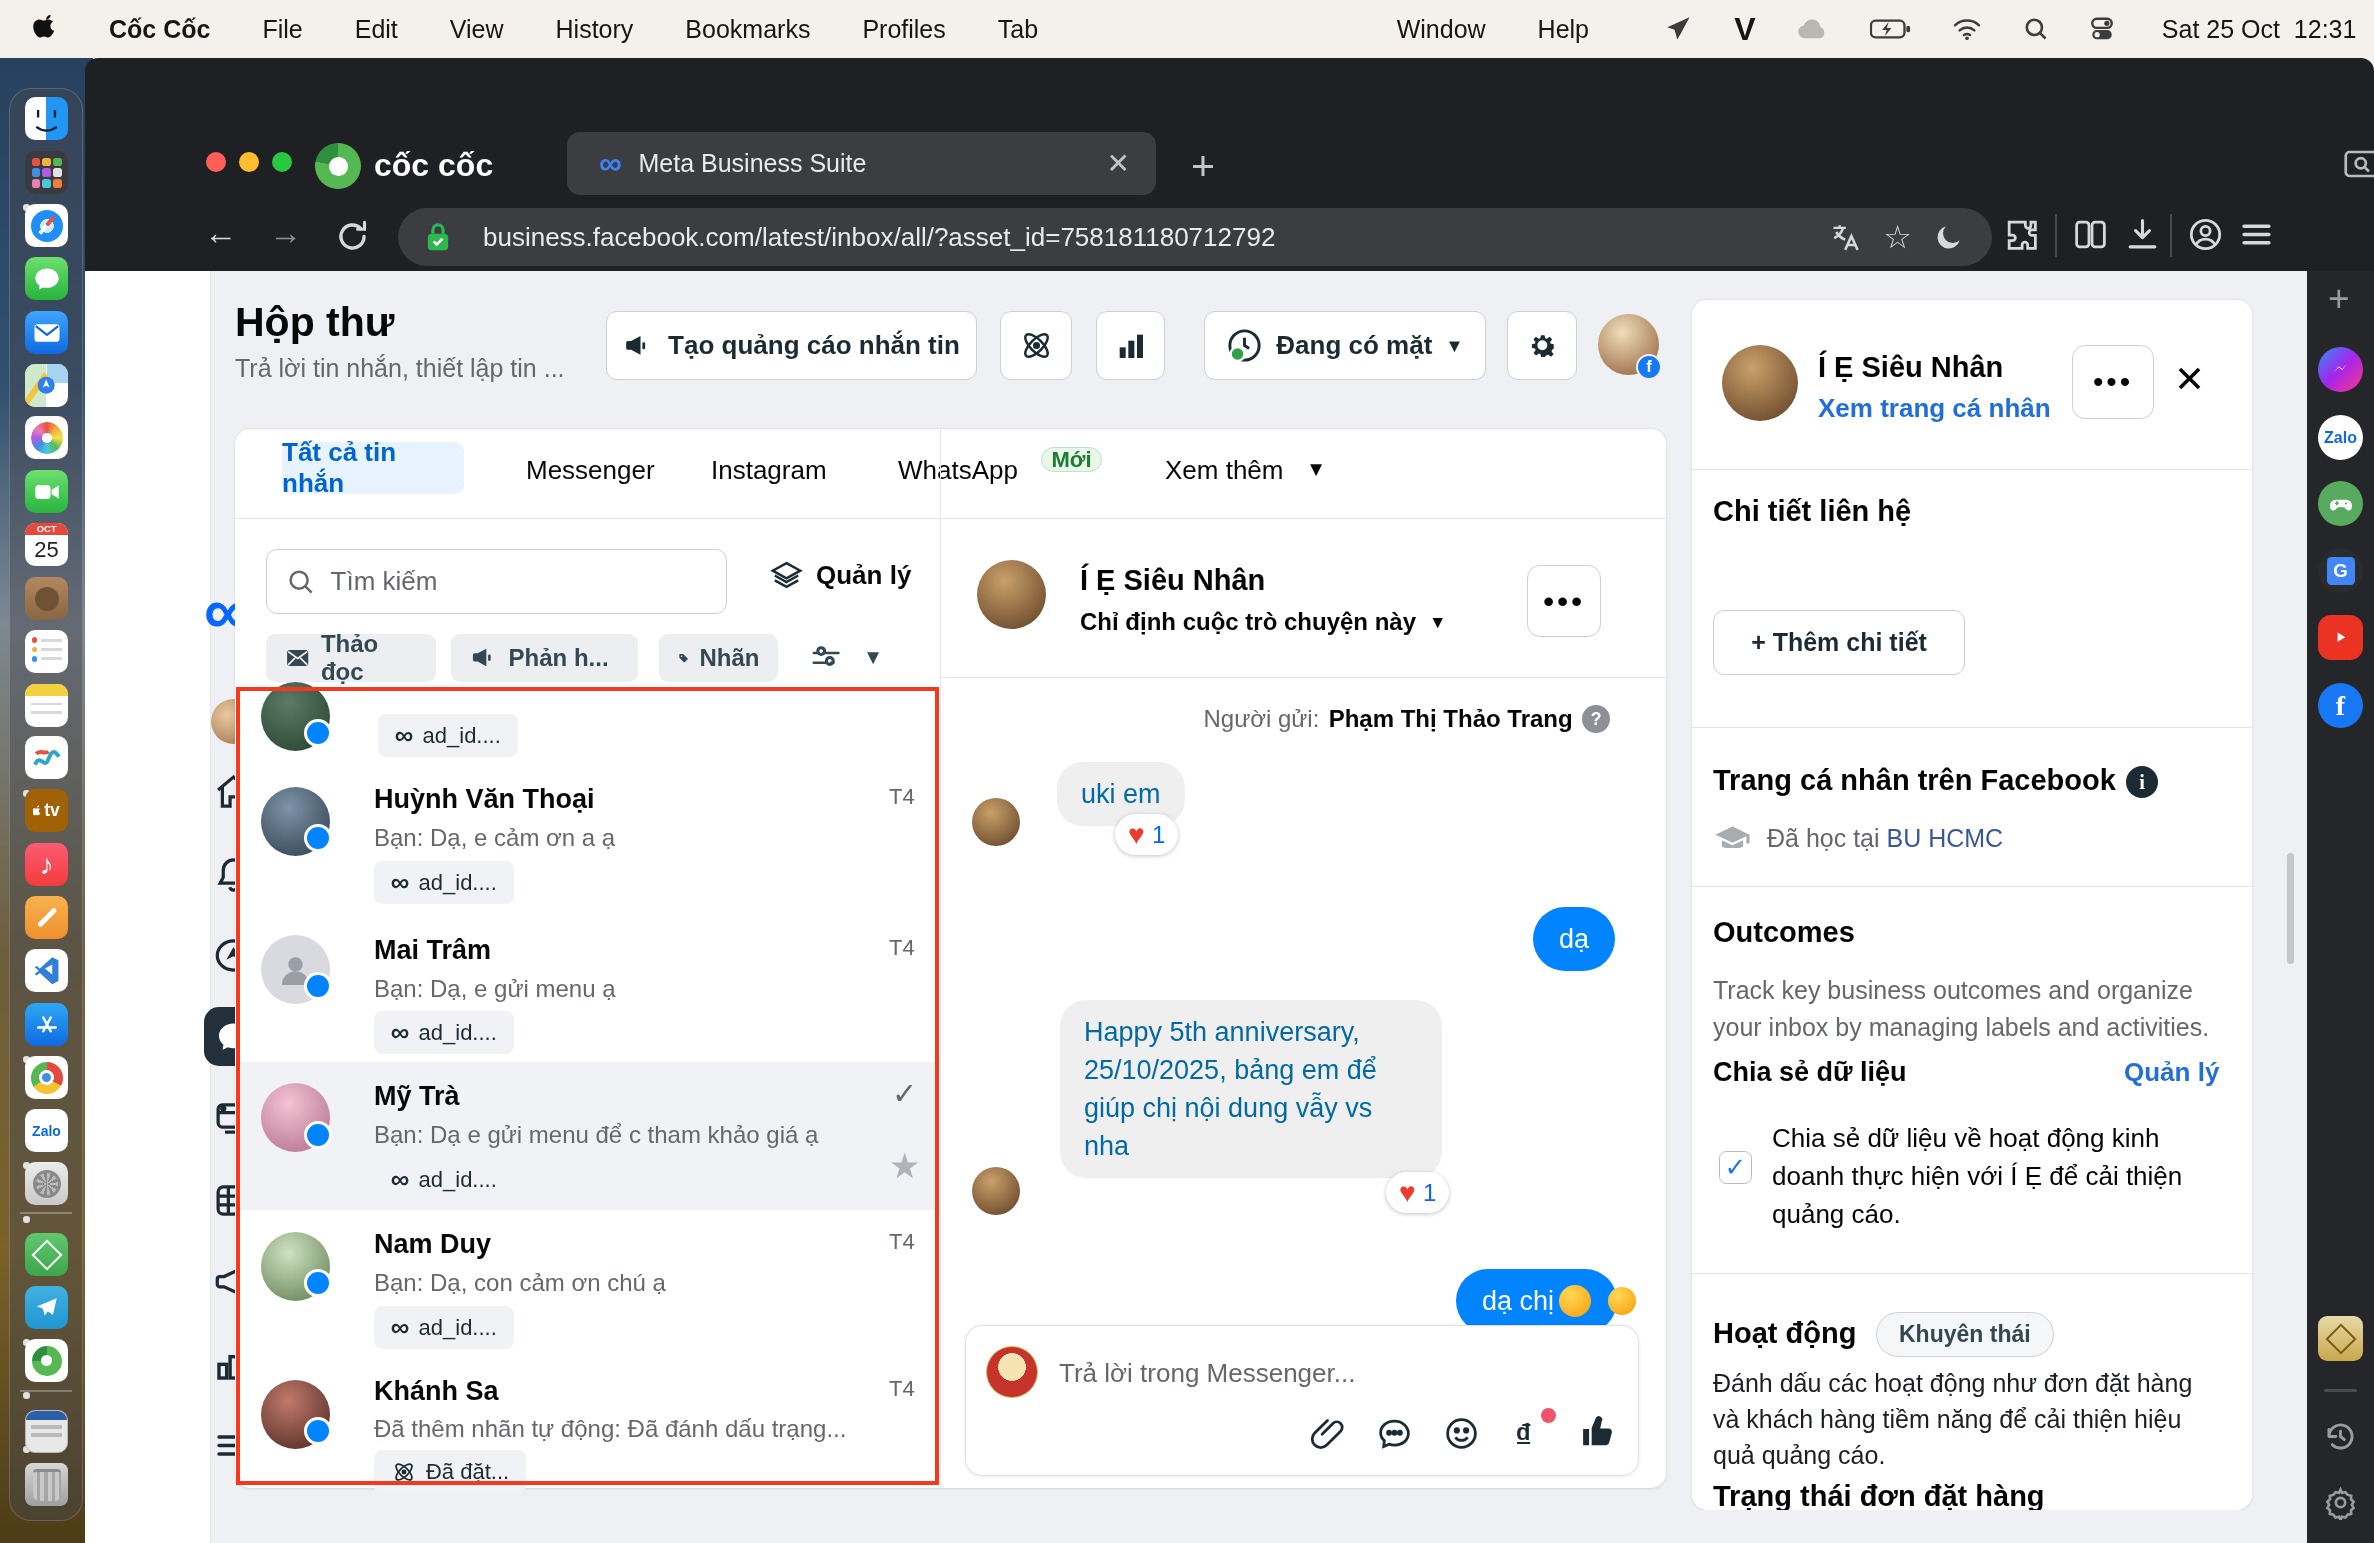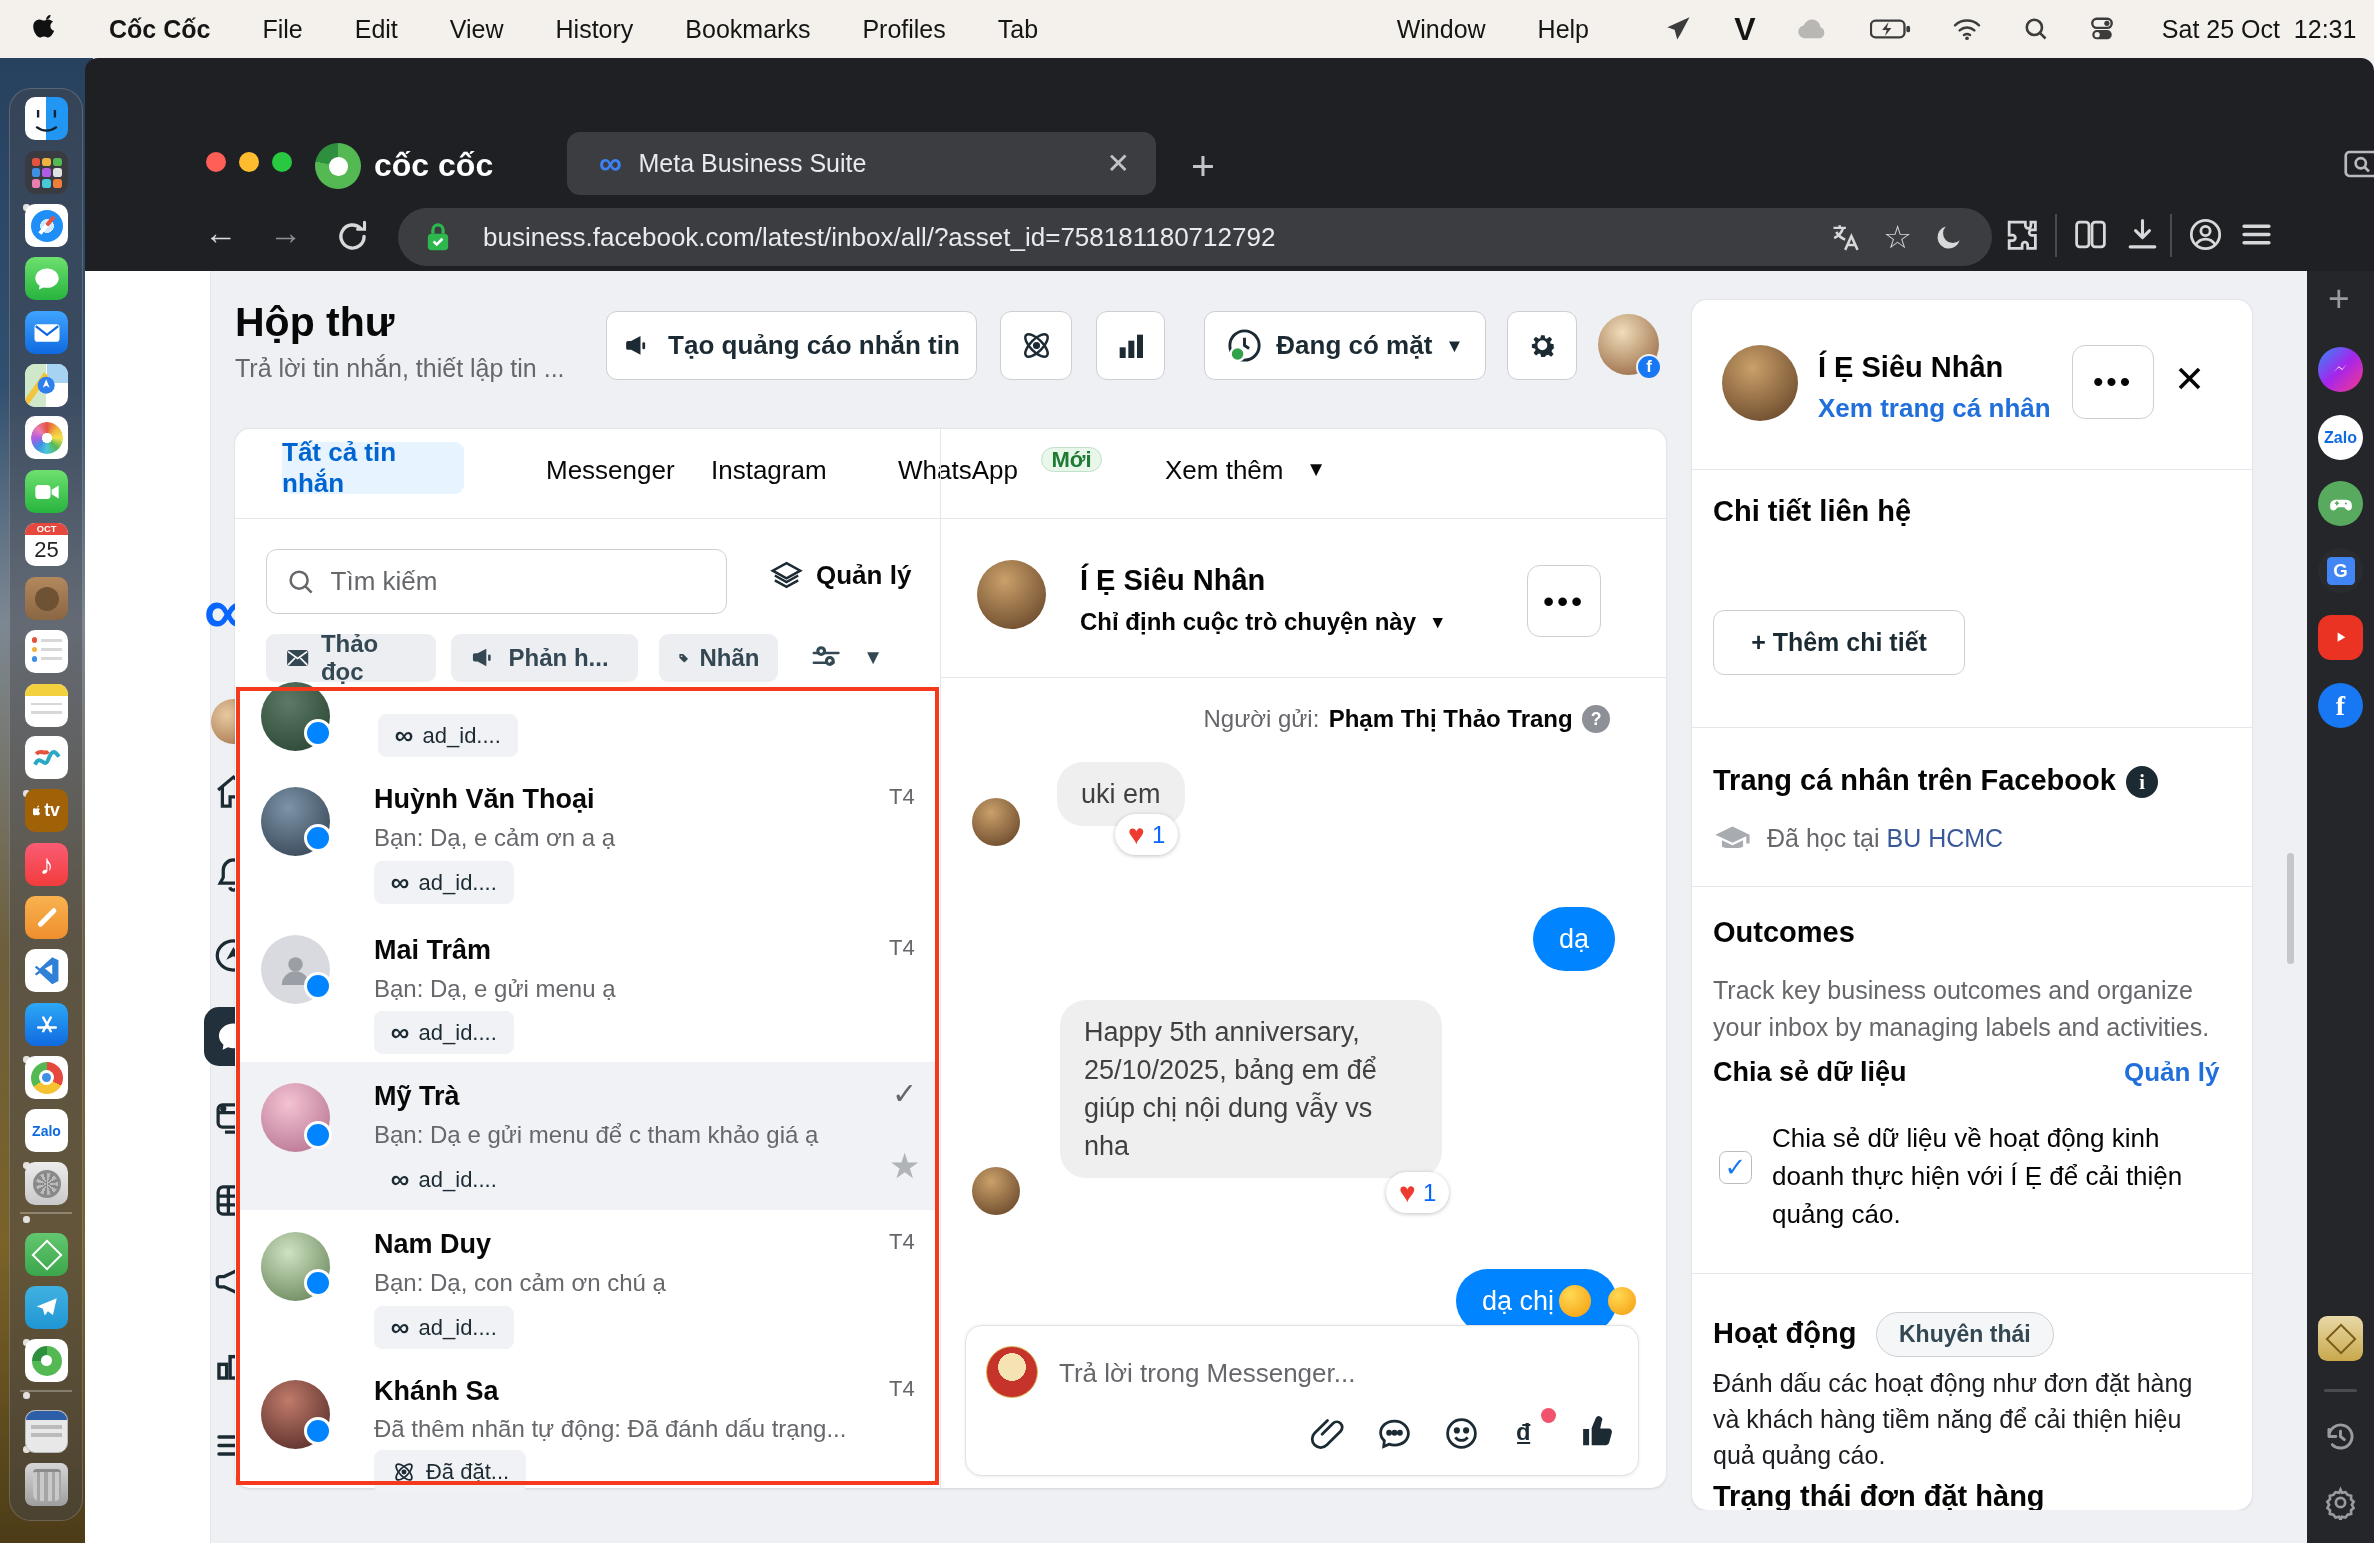--- a/index.html
+++ b/index.html
@@ -45,21 +45,21 @@
 .btn{position:absolute;background:#fff;border:1.9px solid #ccd0d4;border-radius:11px;display:flex;align-items:center;justify-content:center;color:#1c2b33;font-size:26px;font-weight:bold}
 .chip{position:absolute;height:48px;background:#eceef1;border-radius:9.3px;display:flex;align-items:center;color:#344854;font-size:24px;font-weight:bold;padding:0 18.6px;gap:11px}
 .adchip{position:absolute;height:43px;background:#f1f2f5;border-radius:8.3px;display:flex;align-items:center;color:#1c2b33;font-size:22px;padding:0 16.7px;gap:9.3px}
 
 .avatar{border-radius:50%;position:absolute}
 .msgbadge{position:absolute;width:28px;height:28px;border-radius:50%;background:#0084ff;border:3.7px solid #fff}
 .convname{position:absolute;font-size:27px;color:#080809;font-weight:bold}
 .convprev{position:absolute;font-size:24px;color:#65676b;white-space:nowrap}
 .convtime{position:absolute;font-size:22px;color:#65676b}
 
-.bubble-in{position:absolute;background:#efeff0;color:#404040;font-size:27px;line-height:38px;border-radius:26px;padding:13px 24px}
+.bubble-in{position:absolute;background:#efeff0;color:#0369a1;font-size:27px;line-height:38px;border-radius:26px;padding:13px 24px}
 .bubble-out{position:absolute;background:#0084ff;color:#fff;font-size:27px;line-height:38px;border-radius:32px;padding:13px 26px}
 .reaction{position:absolute;background:#fff;border-radius:927px;box-shadow:0 0.9px 4.6px rgba(0,0,0,.25);display:flex;align-items:center;gap:7.4px;padding:4.6px 13px;font-size:24px}
 .reaction .h{color:#ee3b2f;font-size:28px}
 .reaction .c{color:#0866ff}
 
 .ptitle{position:absolute;font-size:29px;font-weight:bold;color:#050505}
 .pbody{position:absolute;font-size:25px;color:#65676b;line-height:37px}
 .plink{position:absolute;font-size:26px;color:#216fdb;font-weight:bold}
 
 #redbox{position:absolute;left:236px;top:687px;width:703px;height:798px;border:4.6px solid #f5391c;z-index:20;pointer-events:none}
@@ -492,21 +492,21 @@
     <svg width="33" height="33" viewBox="0 0 24 24" fill="#1c2b33">
         <path d="M12 8.2a3.8 3.8 0 1 0 0 7.6 3.8 3.8 0 0 0 0-7.6zm9.4 5.7-2.1 1.6c0 .4-.1.8-.2 1.2l1.5 2.1-1.9 1.9-2.1-1.5c-.4.1-.8.2-1.2.2L13.8 21h-2.7l-.6-2.5c-.4 0-.8-.1-1.2-.2l-2.1 1.5-1.9-1.9 1.5-2.1c-.1-.4-.2-.8-.2-1.2L4 13.9v-2.7l2.5-.6c0-.4.1-.8.2-1.2L5.2 7.3l1.9-1.9 2.1 1.5c.4-.1.8-.2 1.2-.2l.6-2.5h2.7l.6 2.5c.4 0 .8.1 1.2.2l2.1-1.5 1.9 1.9-1.5 2.1c.1.4.2.8.2 1.2l2.5.6v2.7z" transform="scale(.95) translate(.5 .5)"></path>
       </svg>
   </div>
   <span class="avatar" style="left:1598px;top:314px;width:61px;height:61px;background:radial-gradient(circle at 40% 30%,#f0ddba,#8c5a34)"></span>
   <span class="abs ic" style="left:1636px;top:354px;width:26px;height:26px;border-radius:50%;background:#1877f2;color:#fff;font-size:16.7px;font-weight:bold;border:2.8px solid #eef0f4">f</span>
 
   <div class="card" style="left:235px;top:429px;width:1431px;height:1059px"></div>
 
   <div class="abs ic" style="left:282px;top:442px;width:182px;height:52px;background:#e7f3ff;border-radius:9.3px;color:#0064d1;font-size:26px;font-weight:bold">Tất cả tin nhắn</div>
-  <div class="abs" style="left:546px;top:455px;font-size:26px;color:#080809">Messenger</div>
+  <div class="abs" style="left:526px;top:455px;font-size:26px;color:#080809">Messenger</div>
   <div class="abs" style="left:711px;top:455px;font-size:26px;color:#080809">Instagram</div>
   <div class="abs" style="left:898px;top:455px;font-size:26px;color:#080809">WhatsApp</div>
   <div class="abs ic" style="left:1041px;top:447px;width:61px;height:25px;background:#e9f6ea;border:0.9px solid #c3e0c8;border-radius:927px;color:#1e7b34;font-size:22px;font-weight:bold">Mới</div>
   <div class="abs" style="left:1165px;top:455px;font-size:26px;color:#080809">Xem thêm</div>
   <span class="abs" style="left:1306px;top:458px;font-size:20.4px;color:#080809">▼</span>
   <div class="hairline" style="left:235px;top:518px;width:1431px"></div>
 
   <div class="abs f" style="left:266px;top:549px;width:461px;height:65px;border:1.9px solid #ccd0d4;border-radius:11px">
     <span class="ic" style="margin-left:18.6px">
       <svg width="30" height="30" viewBox="0 0 24 24" fill="none" stroke="#65676b" stroke-width="2">

